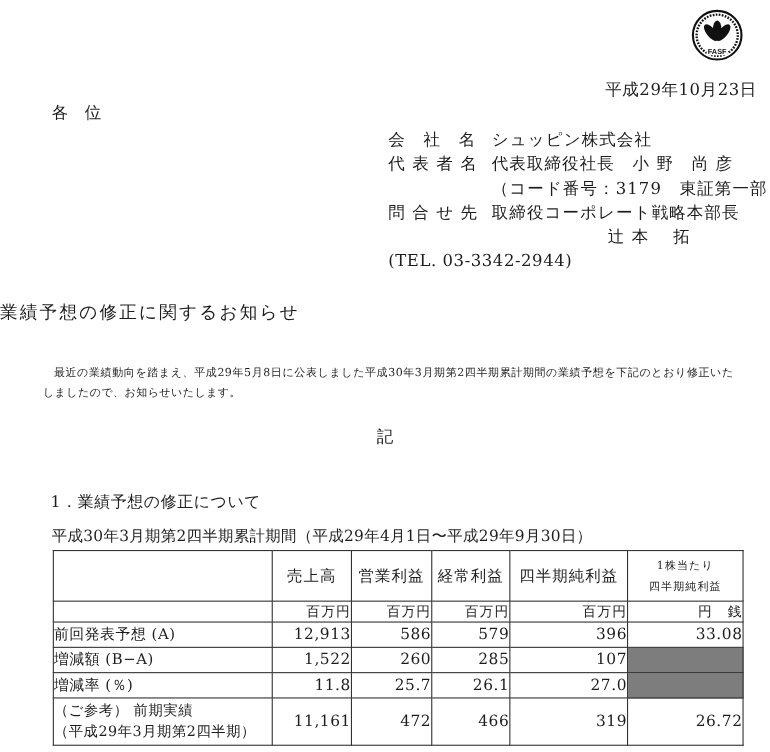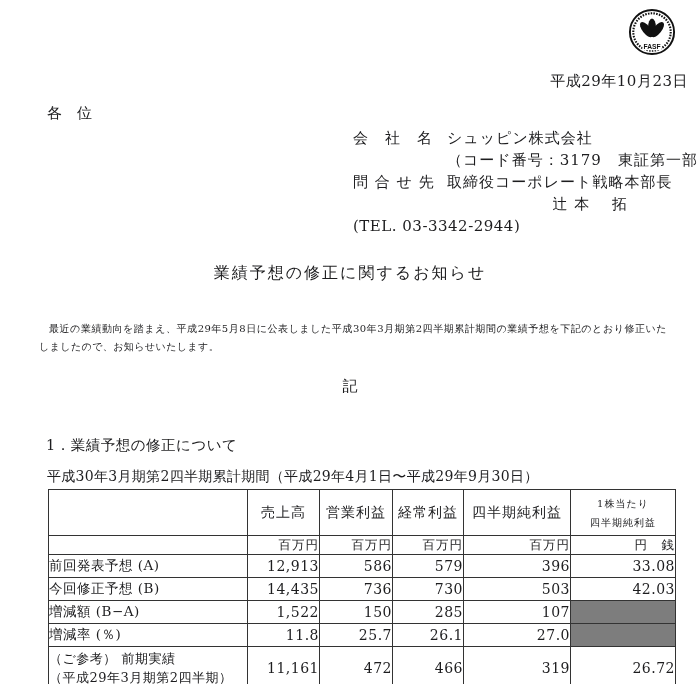--- a/index.html
+++ b/index.html
@@ -24,40 +24,40 @@
   
   .date-line {
     padding-top: 72px;
     text-align: right;
     padding-right: 12px;
     font-size: 15px;
     letter-spacing: 0.5px;
   }
   
   .addressee {
-    margin-top: 13px;
+    margin-top: 2px;
     margin-left: 47px;
     font-size: 15px;
   }
   
   .company {
     margin: 4px 40px 0 353px;
     font-size: 15px;
     line-height: 22px;
     letter-spacing: 1px;
   }
   .crow { white-space: nowrap; }
   .clabel { display: inline-block; width: 94px; }
   .cvalue { }
   .crow.right-32 { text-align: right; padding-right: 32px; }
   .crow.right-12 { text-align: left; padding-right: 12px; letter-spacing: 0.5px; }
   
   .doc-title {
     margin-top: 26px;
-    text-align: center;
+    text-align: left;
     font-size: 16px;
     letter-spacing: 2px;
   }
   
   .body-para {
     margin: 36px 33px 0 39px;
     font-size: 10px;
     line-height: 1.75;
     text-indent: 1em;
     letter-spacing: 0.4px;
@@ -164,20 +164,23 @@
 
   <div class="date-line">平成29年10月23日</div>
 
   <div class="addressee">各　位</div>
 
   <div class="company">
     <div class="crow">
       <span class="clabel">会　社　名</span><span class="cvalue">シュッピン株式会社</span>
     </div>
     <div class="crow">
+      <span class="clabel">代 表 者 名</span><span class="cvalue">代表取締役社長　小 野　尚 彦</span>
+    </div>
+    <div class="crow">
       <span class="clabel"></span><span class="cvalue">（コード番号：3179　東証第一部）</span>
     </div>
     <div class="crow">
       <span class="clabel">問 合 せ 先</span><span class="cvalue">取締役コーポレート戦略本部長</span>
     </div>
     <div class="crow right-32">
       <span class="cvalue">辻 本　 拓</span>
     </div>
     <div class="crow right-12">
       <span class="cvalue">(TEL. 03-3342-2944)</span>
@@ -223,31 +226,23 @@
       </tr>
       <tr class="first-data">
         <td class="label-cell">前回発表予想 (A)</td>
         <td class="value-cell">12,913</td>
         <td class="value-cell">586</td>
         <td class="value-cell">579</td>
         <td class="value-cell">396</td>
         <td class="value-cell">33.08</td>
       </tr>
       <tr>
-        <td class="label-cell">今回修正予想 (B)</td>
-        <td class="value-cell">14,435</td>
-        <td class="value-cell">736</td>
-        <td class="value-cell">730</td>
-        <td class="value-cell">503</td>
-        <td class="value-cell">42.03</td>
-      </tr>
-      <tr>
         <td class="label-cell">増減額 (B−A)</td>
         <td class="value-cell">1,522</td>
-        <td class="value-cell">150</td>
+        <td class="value-cell">260</td>
         <td class="value-cell">285</td>
         <td class="value-cell">107</td>
         <td class="value-cell shaded-cell"></td>
       </tr>
       <tr>
         <td class="label-cell">増減率 (％)</td>
         <td class="value-cell">11.8</td>
         <td class="value-cell">25.7</td>
         <td class="value-cell">26.1</td>
         <td class="value-cell">27.0</td>

